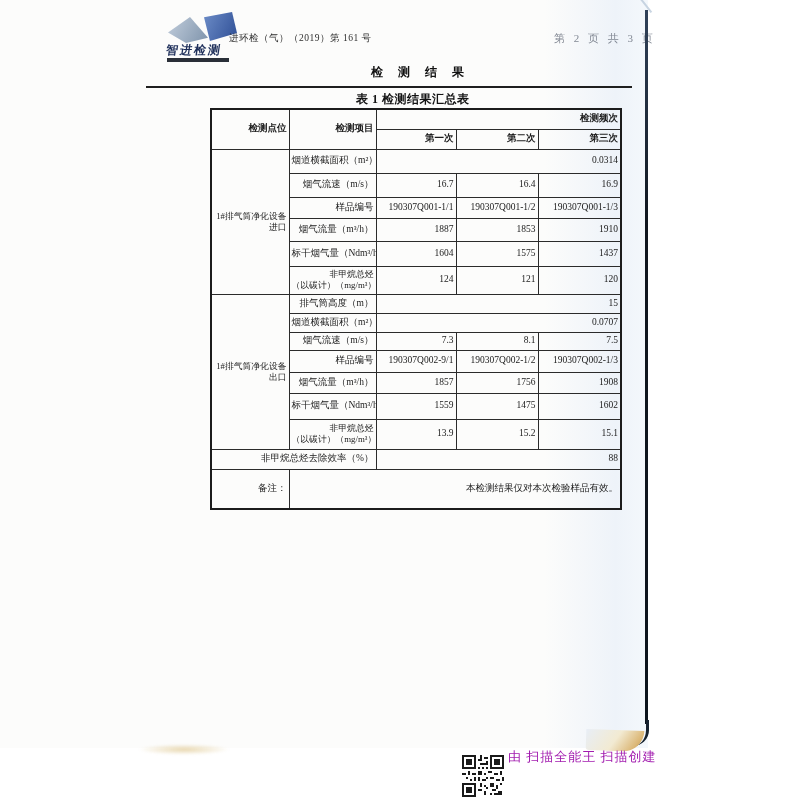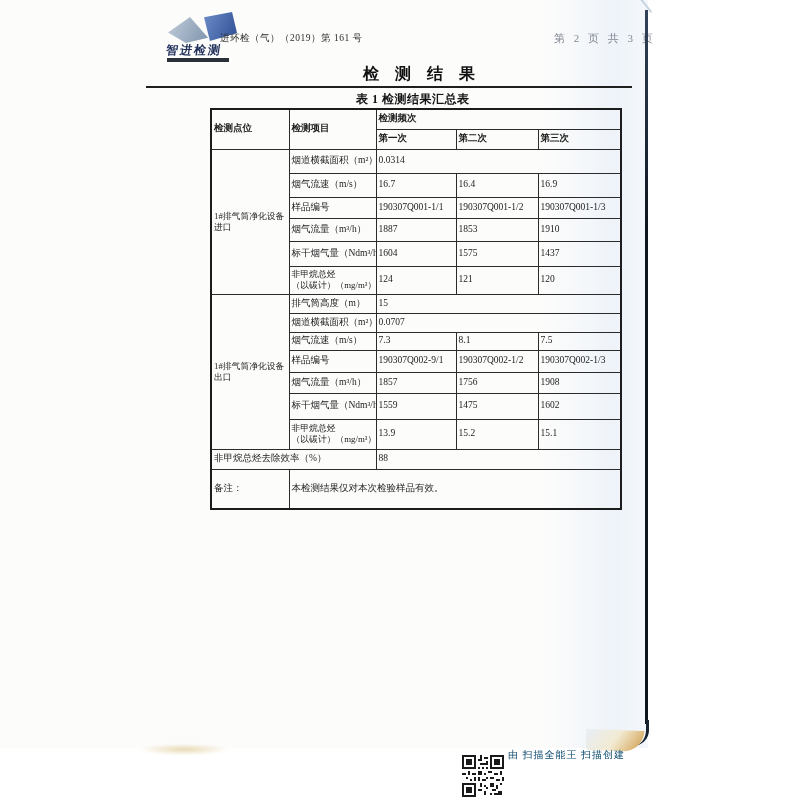--- a/index.html
+++ b/index.html
@@ -49,61 +49,61 @@
   .logo-text{
     position:absolute;left:166px;top:42px;width:80px;
     font-size:12px;font-weight:bold;color:#1e2f5a;
     letter-spacing:2px;transform:skewX(-8deg);
   }
   .logo-tagline-bar{
     position:absolute;left:167px;top:58px;width:62px;height:3.5px;
     background:#2a2f38;
   }
   .doc-number{
-    position:absolute;left:220px;top:32px;
+    position:absolute;left:229px;top:32px;
     font-size:9.5px;color:#2d2d2d;letter-spacing:.5px;white-space:nowrap;
   }
   .page-info{
     position:absolute;left:554px;top:31px;
     font-size:11px;color:#6d7480;letter-spacing:3px;opacity:.85;white-space:nowrap;
   }
   .page-title{
-    position:absolute;left:363px;top:64px;
-    font-size:16px;font-weight:bold;color:#111;letter-spacing:6px;white-space:nowrap;
+    position:absolute;left:371px;top:64px;
+    font-size:12px;font-weight:bold;color:#111;letter-spacing:6px;white-space:nowrap;
   }
   .title-rule{
     position:absolute;left:146px;top:86px;width:486px;height:2px;background:#1f1f1f;
   }
   .table-title{
     position:absolute;left:356px;top:91px;
     font-size:12px;font-weight:bold;color:#141414;letter-spacing:.5px;white-space:nowrap;
   }
   
   table.result{
     position:absolute;left:210px;top:108px;width:410px;
     border-collapse:collapse;table-layout:fixed;
     border:2px solid #1c1c1c;
   }
   table.result td{
     border:1px solid #2b2b2b;
-    text-align:left;vertical-align:middle;
+    text-align:right;vertical-align:middle;
     padding:0 2px;font-size:9.5px;color:#1b1b1b;line-height:1.25;
     overflow:hidden;
   }
   td.hd{font-weight:bold;font-size:9.5px;}
   td.lbl{font-size:8.8px;white-space:nowrap;}
   td.pt{font-size:9px;line-height:1.5;margin-left:30px;}
   td.left{text-align:left;padding-left:4px;white-space:nowrap;font-size:9px;}
   td.note-val{text-align:left;padding-left:8px;font-size:9.5px;}
   .ll{display:block;white-space:nowrap;font-size:8.8px;}
   
   .qr{position:absolute;left:462px;top:755px;width:42px;height:42px;}
   .scan-credit{
     position:absolute;left:508px;top:748px;
-    font-size:10px;color:#0c4a6e;letter-spacing:1px;white-space:nowrap;
+    font-size:13px;color:#a21caf;letter-spacing:1px;white-space:nowrap;
   }
 </style>
 </head>
 <body>
 
 <div class="scan-page">
 
   <div class="flag-gray"></div>
   <div class="flag-blue"></div>
   <div class="logo-text">智进检测</div>

